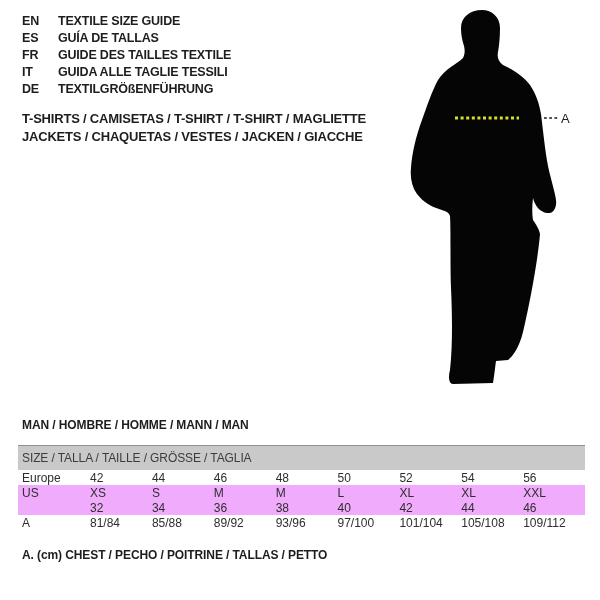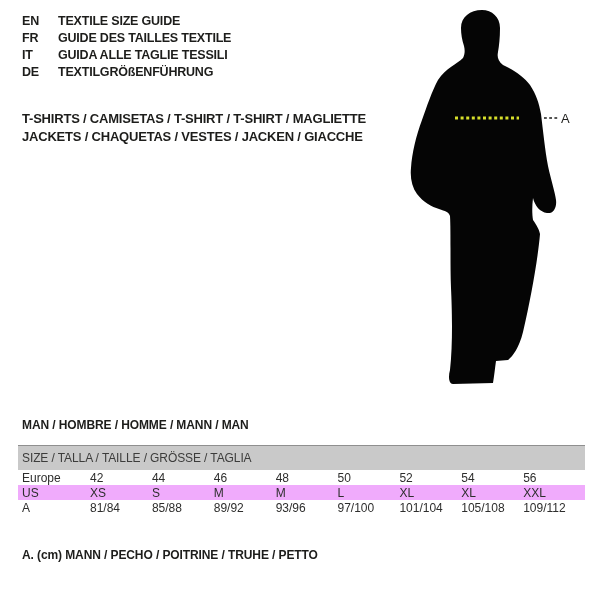--- a/index.html
+++ b/index.html
@@ -32,20 +32,24 @@
   
   .footnote{position:absolute;left:22px;top:548px;font-size:12px;font-weight:700;letter-spacing:-0.1px;}
 </style>
 </head>
 <body>
 
 <div class="lang-block">
   <div class="lang-row">
     <span class="lang-code">EN</span>
     <span class="lang-label">TEXTILE SIZE GUIDE</span>
+  </div>
+  <div class="lang-row">
+    <span class="lang-code">ES</span>
+    <span class="lang-label">GUÍA DE TALLAS</span>
   </div>
   <div class="lang-row">
     <span class="lang-code">FR</span>
     <span class="lang-label">GUIDE DES TAILLES TEXTILE</span>
   </div>
   <div class="lang-row">
     <span class="lang-code">IT</span>
     <span class="lang-label">GUIDA ALLE TAGLIE TESSILI</span>
   </div>
   <div class="lang-row">
@@ -130,27 +134,38 @@
       <td class="label-cell">US</td>
       <td class="val-cell">XS</td>
       <td class="val-cell">S</td>
       <td class="val-cell">M</td>
       <td class="val-cell">M</td>
       <td class="val-cell">L</td>
       <td class="val-cell">XL</td>
       <td class="val-cell">XL</td>
       <td class="val-cell">XXL</td>
     </tr>
+    <tr class="alt">
+      <td class="label-cell"></td>
+      <td class="val-cell">32</td>
+      <td class="val-cell">34</td>
+      <td class="val-cell">36</td>
+      <td class="val-cell">38</td>
+      <td class="val-cell">40</td>
+      <td class="val-cell">42</td>
+      <td class="val-cell">44</td>
+      <td class="val-cell">46</td>
+    </tr>
     <tr>
       <td class="label-cell">A</td>
       <td class="val-cell">81/84</td>
       <td class="val-cell">85/88</td>
       <td class="val-cell">89/92</td>
       <td class="val-cell">93/96</td>
       <td class="val-cell">97/100</td>
       <td class="val-cell">101/104</td>
       <td class="val-cell">105/108</td>
       <td class="val-cell">109/112</td>
     </tr>
   </tbody>
 </table>
 
-<div class="footnote">A. (cm) MANN / PECHO / POITRINE / TRUHE / PETTO</div>
+<div class="footnote">A. (cm) CHEST / PECHO / POITRINE / TALLAS / PETTO</div>
 
 </body></html>

